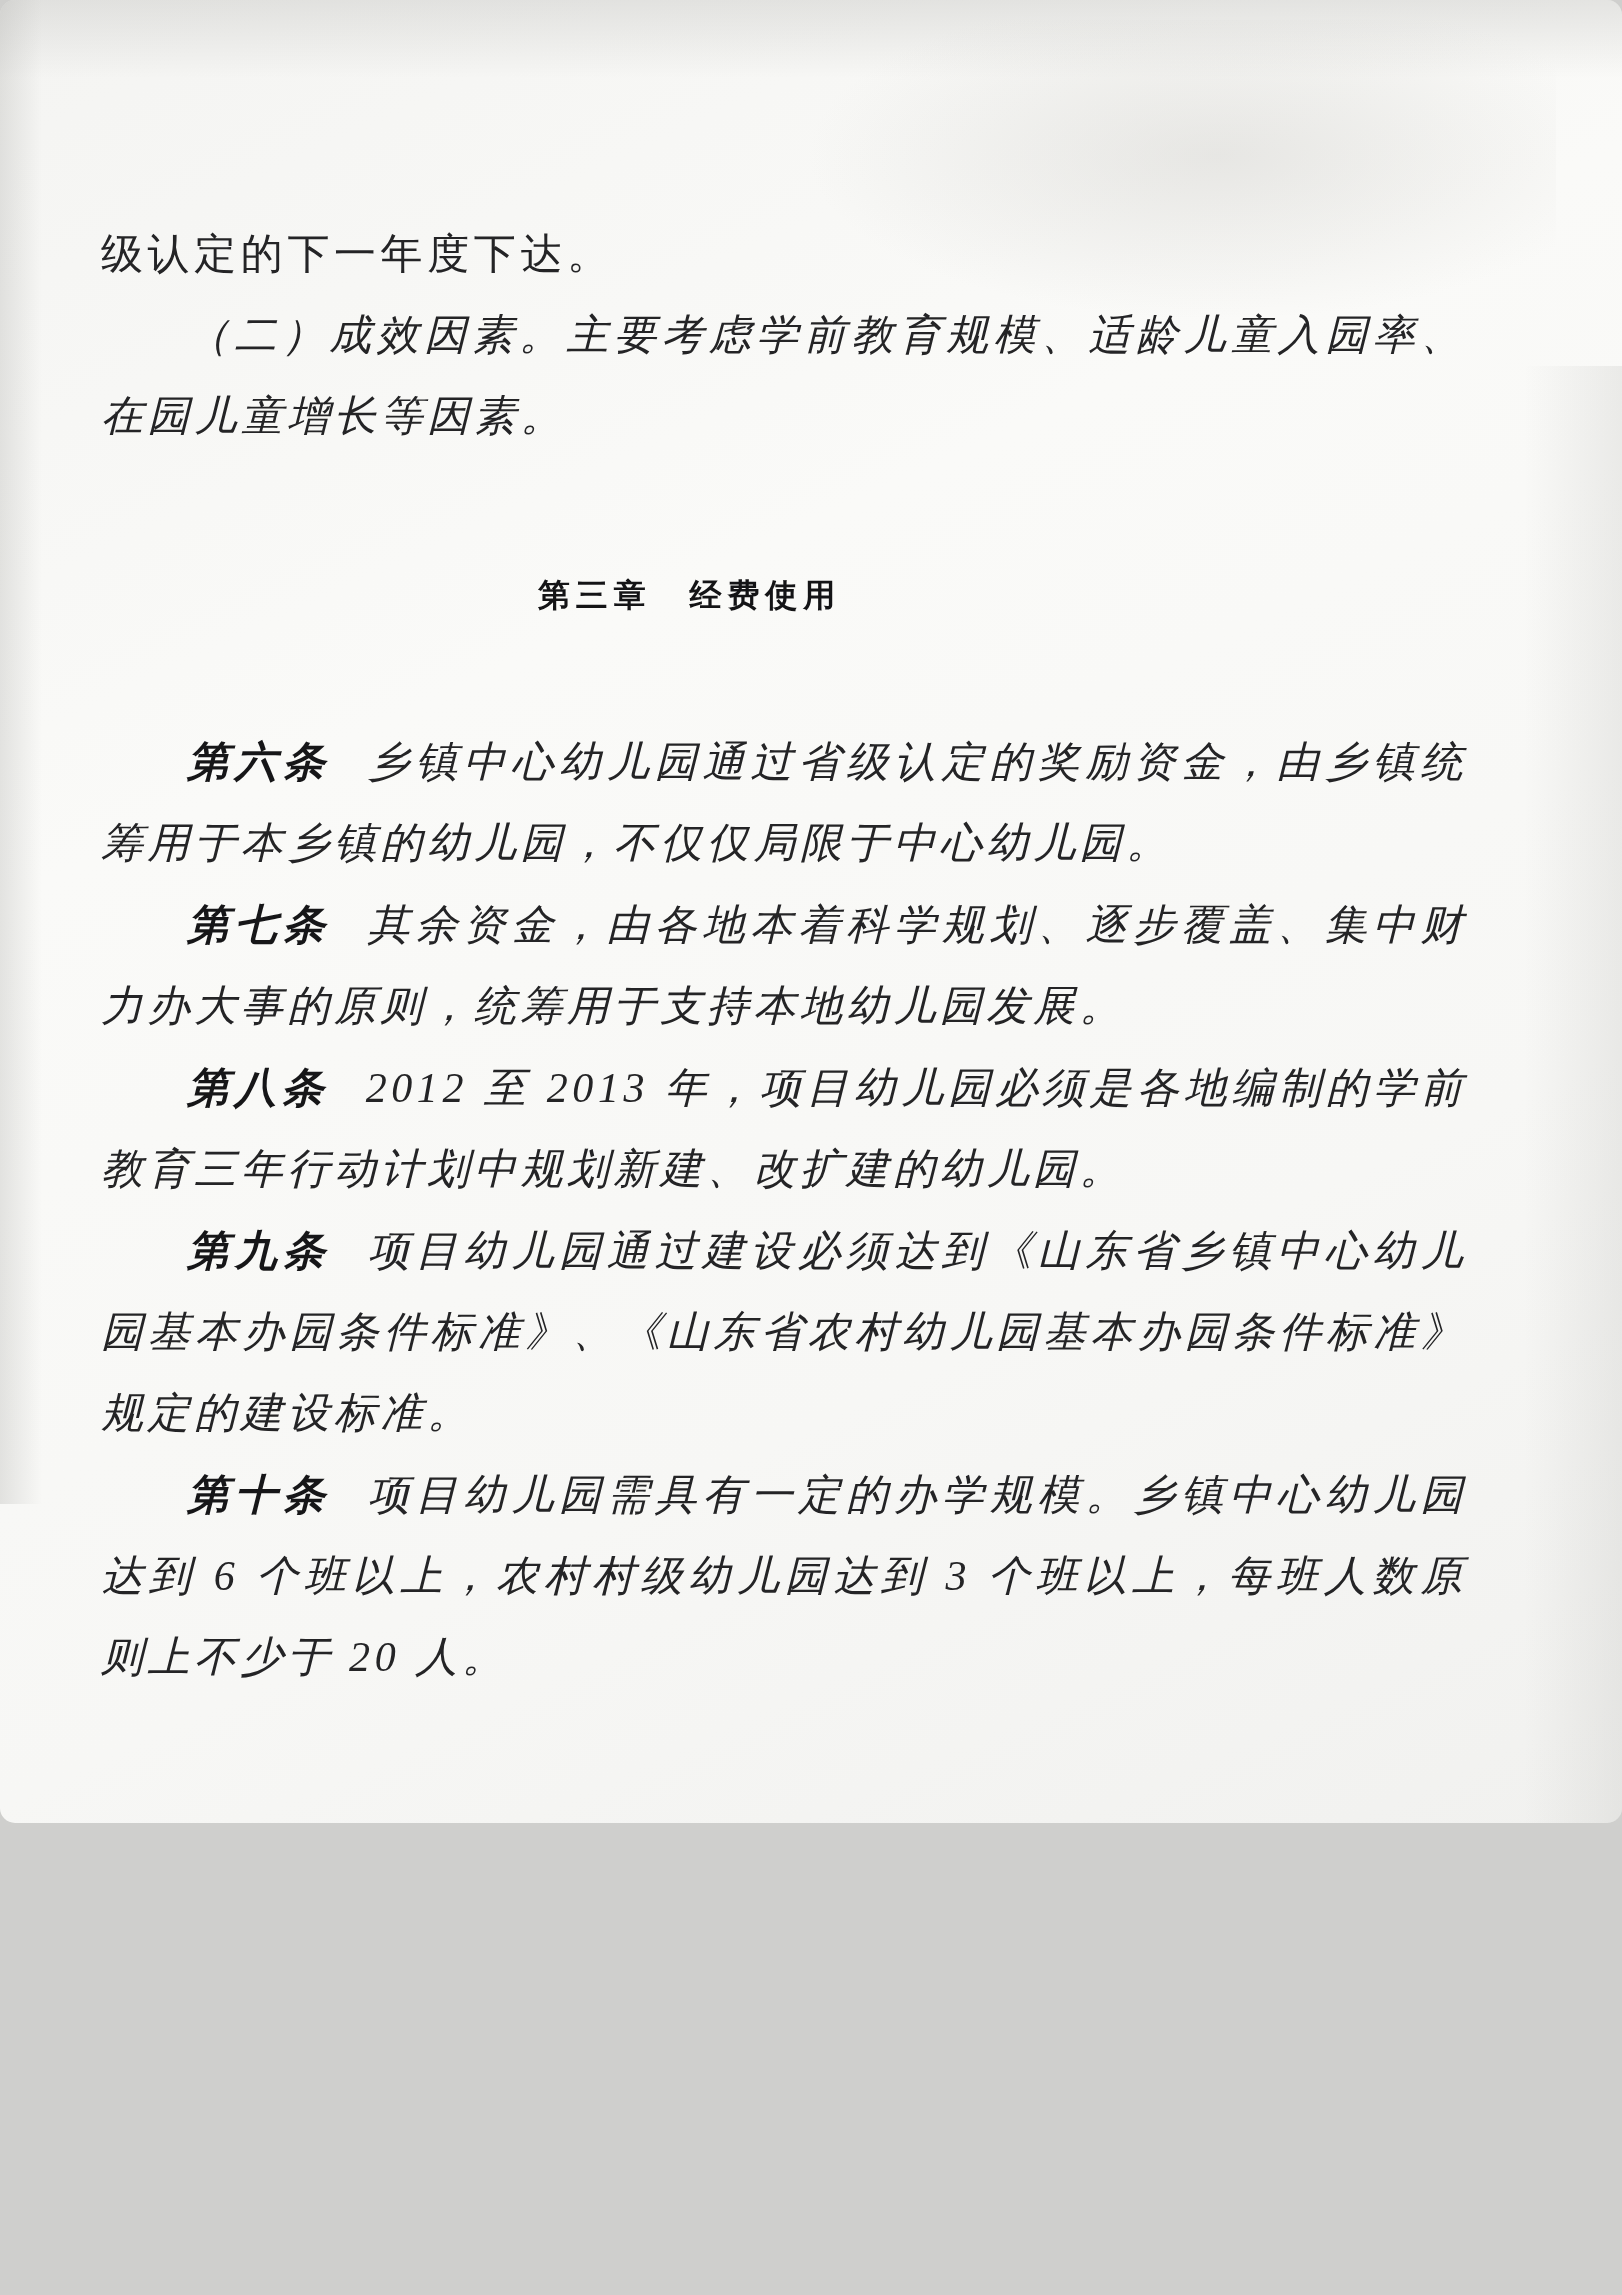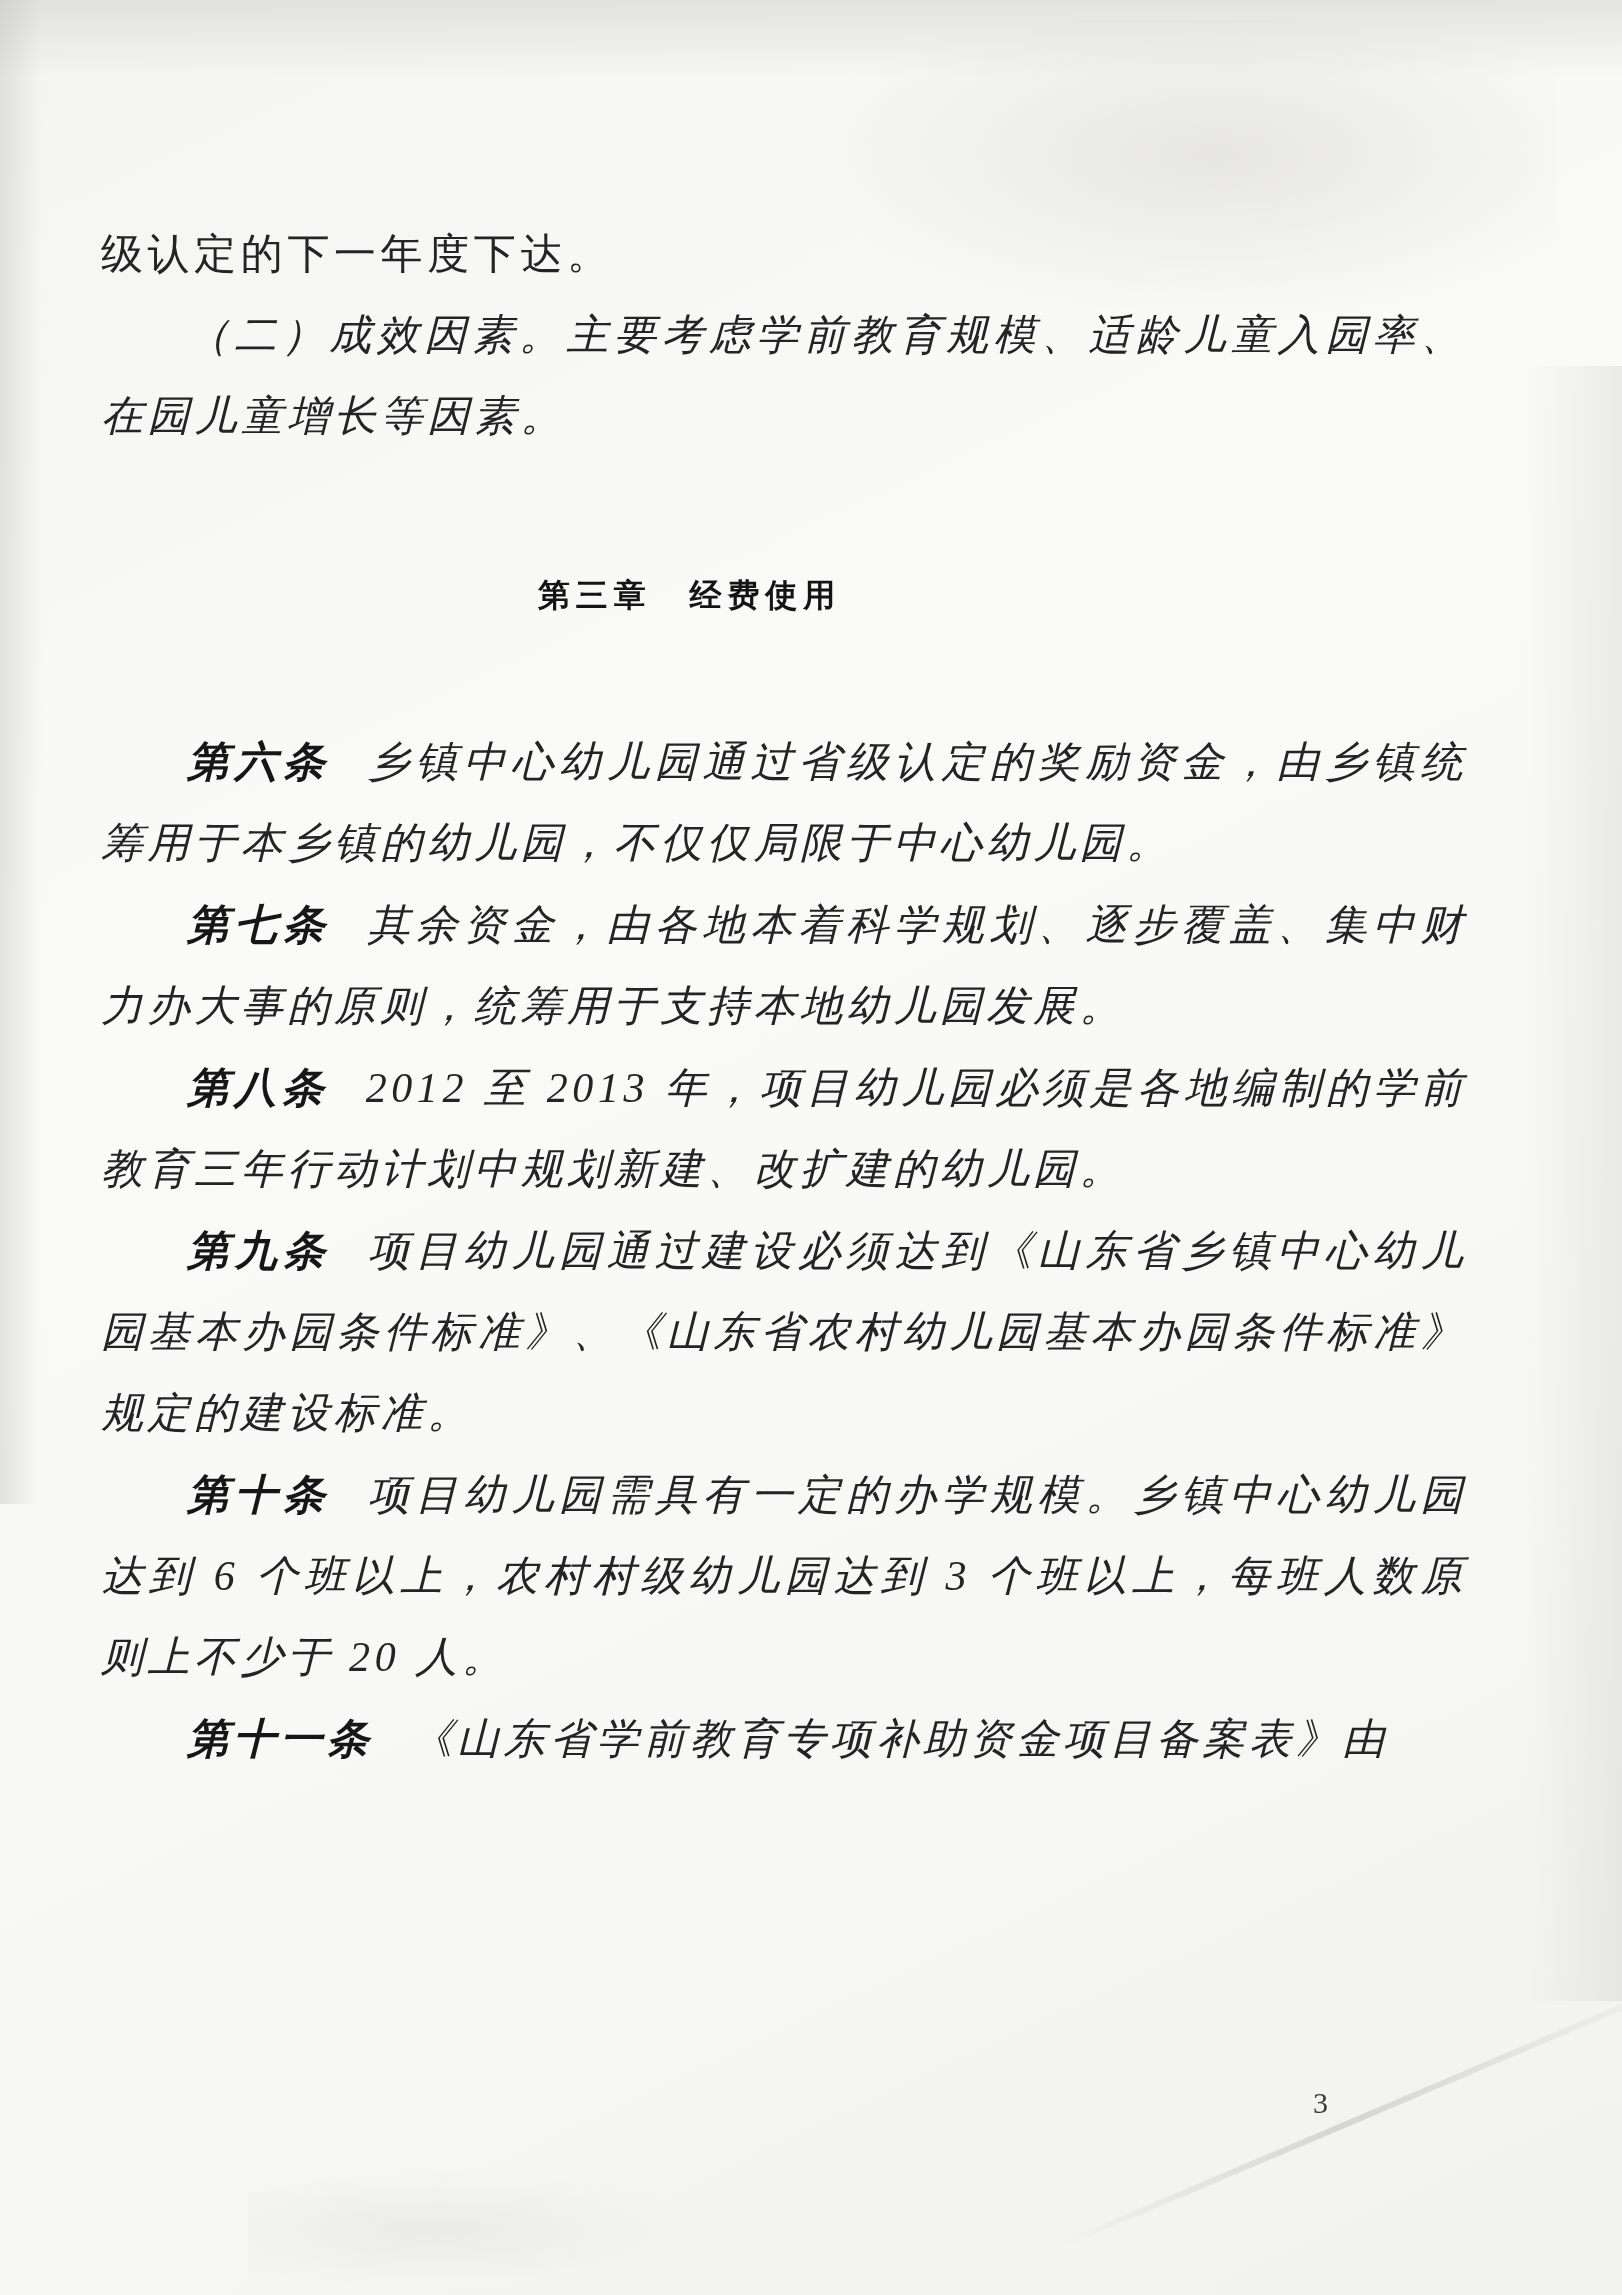--- a/index.html
+++ b/index.html
@@ -1,20 +1,21 @@
 <!DOCTYPE html>
 <html style="font-size:10.5px"><head>
 <meta charset="utf-8">
 <style>
   html,body{margin:0;padding:0;background:#cfcfcd;}
   .scan{
     position:relative;
-    width:1622px;height:2295px;
+    width:1622px;height:1823px;
     background:linear-gradient(155deg,#f4f4f2 0%,#fafaf8 35%,#f7f7f5 70%,#f1f1ef 100%);
     overflow:hidden;
+    border-radius:15px;
   }
   
   .shade-top{position:absolute;left:0;top:0;width:100%;height:78px;
     background:linear-gradient(180deg,rgba(193,193,190,.38),rgba(193,193,190,0));}
   .shade-left{position:absolute;left:0;top:0;width:42px;height:1504px;
     background:linear-gradient(90deg,rgba(183,183,180,.35),rgba(183,183,180,0));}
   .wrinkle-top-right{position:absolute;left:804px;top:19.6px;width:752px;height:301px;
     background:radial-gradient(ellipse at 55% 45%,rgba(206,205,201,.42),rgba(206,205,201,0) 70%);}
   .shade-right{position:absolute;right:0;top:366px;width:98px;height:1635px;
     background:linear-gradient(270deg,rgba(199,199,196,.30),rgba(199,199,196,0));}
@@ -73,20 +74,19 @@
     <p class="para indent"><span class="art-num">第六条</span><span>乡镇中心幼儿园通过省级认定的奖励资金，由乡镇统筹用于本乡镇的幼儿园，不仅仅局限于中心幼儿园。</span></p>
 
     <p class="para indent"><span class="art-num">第七条</span><span>其余资金，由各地本着科学规划、逐步覆盖、集中财力办大事的原则，统筹用于支持本地幼儿园发展。</span></p>
 
     <p class="para indent"><span class="art-num">第八条</span><span>2012 至 2013 年，项目幼儿园必须是各地编制的学前教育三年行动计划中规划新建、改扩建的幼儿园。</span></p>
 
     <p class="para indent"><span class="art-num">第九条</span><span>项目幼儿园通过建设必须达到《山东省乡镇中心幼儿园基本办园条件标准》、《山东省农村幼儿园基本办园条件标准》规定的建设标准。</span></p>
 
     <p class="para indent"><span class="art-num">第十条</span><span>项目幼儿园需具有一定的办学规模。乡镇中心幼儿园达到 6 个班以上，农村村级幼儿园达到 3 个班以上，每班人数原则上不少于 20 人。</span></p>
 
-    <p class="para indent"><span class="art-num">第十一条</span><span>《山东省学前教育专项补助资金项目备案表》由</span></p>
 
   </div>
 
   <div class="pagenum">3</div>
 
 </div>
 
 
 </body></html>

